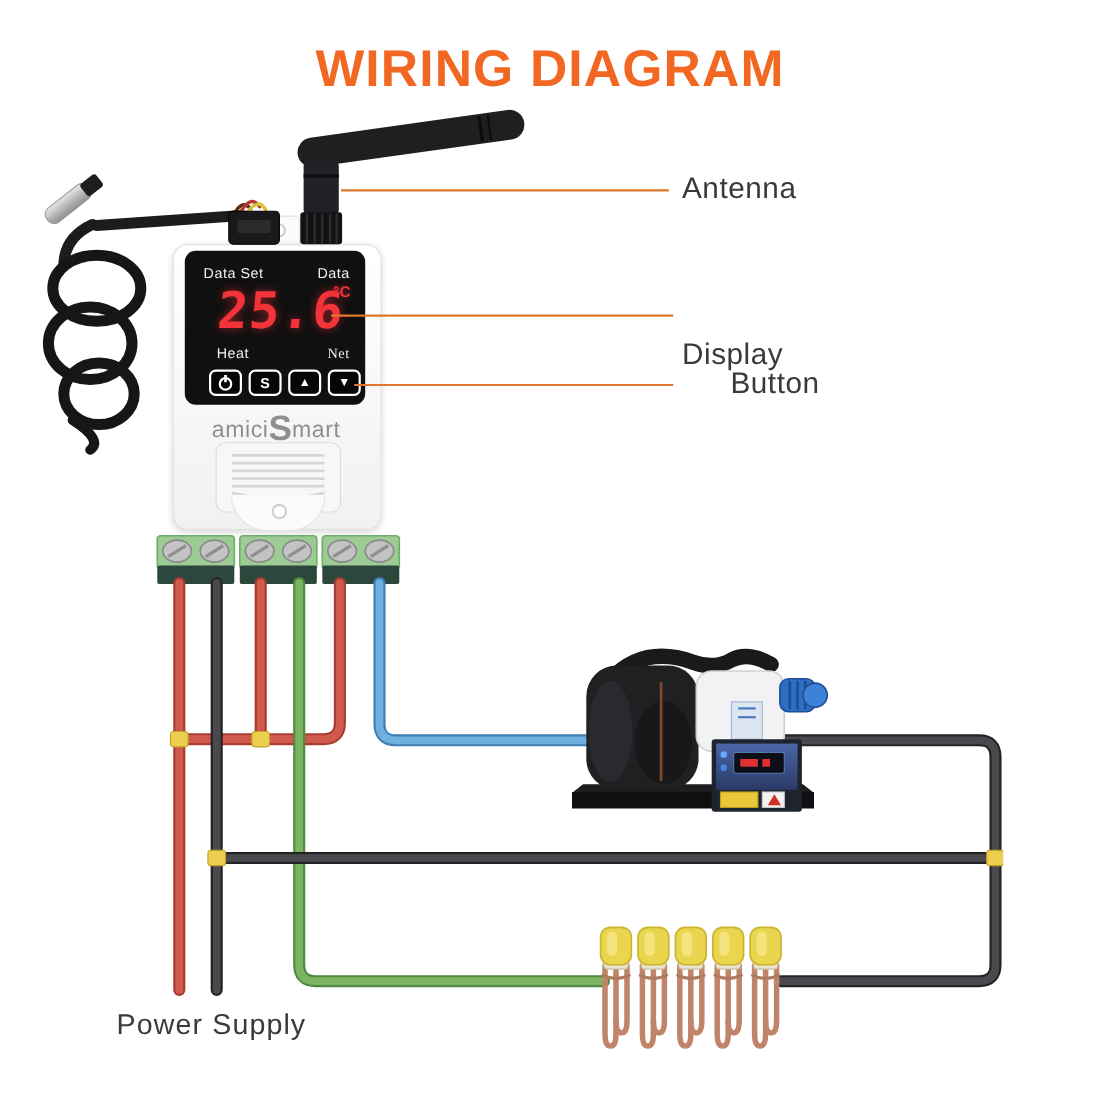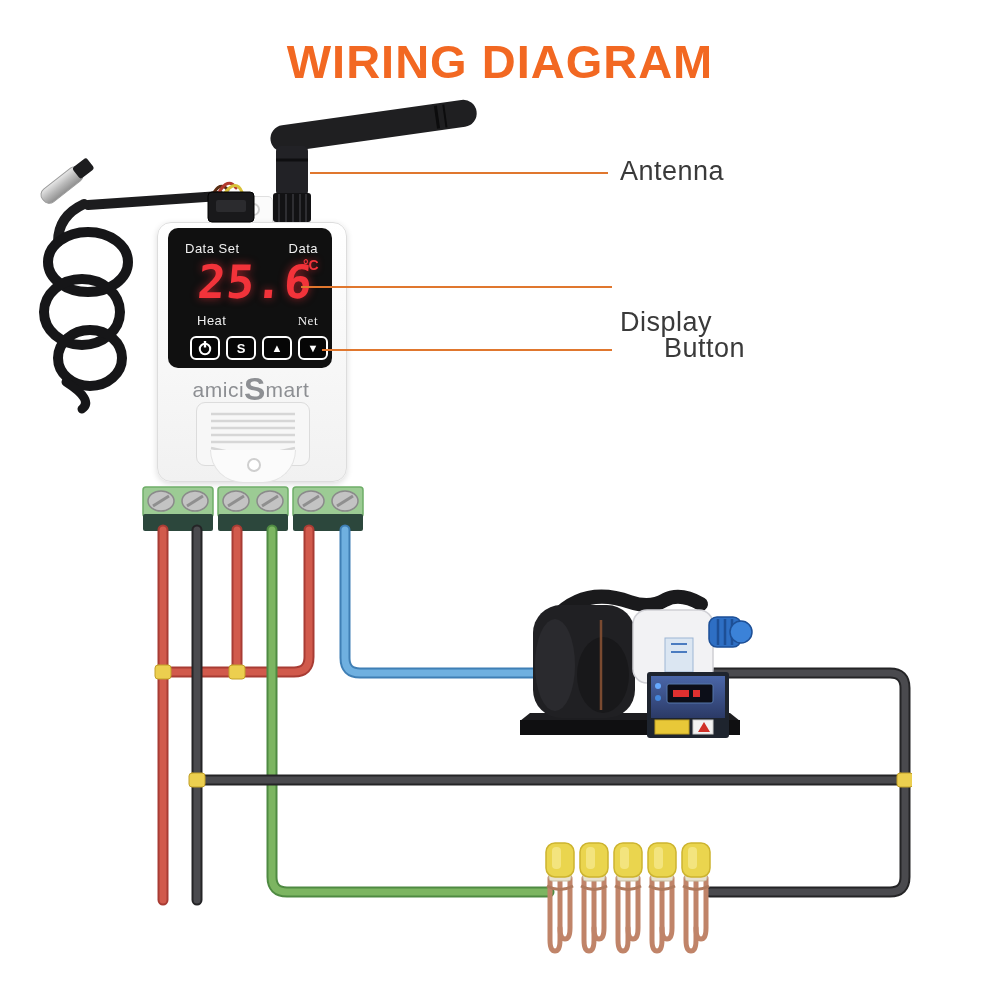--- a/index.html
+++ b/index.html
@@ -256,14 +256,15 @@
       <use href="#heater" x="594" y="0"></use>
       <use href="#heater" x="628" y="0"></use>
       <use href="#heater" x="662" y="0"></use>
       <use href="#heater" x="696" y="0"></use>
     </g>
   </svg>
 
   <div class="abs callout" id="lbl-antenna">Antenna</div>
   <div class="abs callout" id="lbl-display">Display</div>
   <div class="abs callout" id="lbl-button">Button</div>
+  <div class="abs callout" id="lbl-power">Power Supply</div>
 
 </div>
 
 </body></html>

